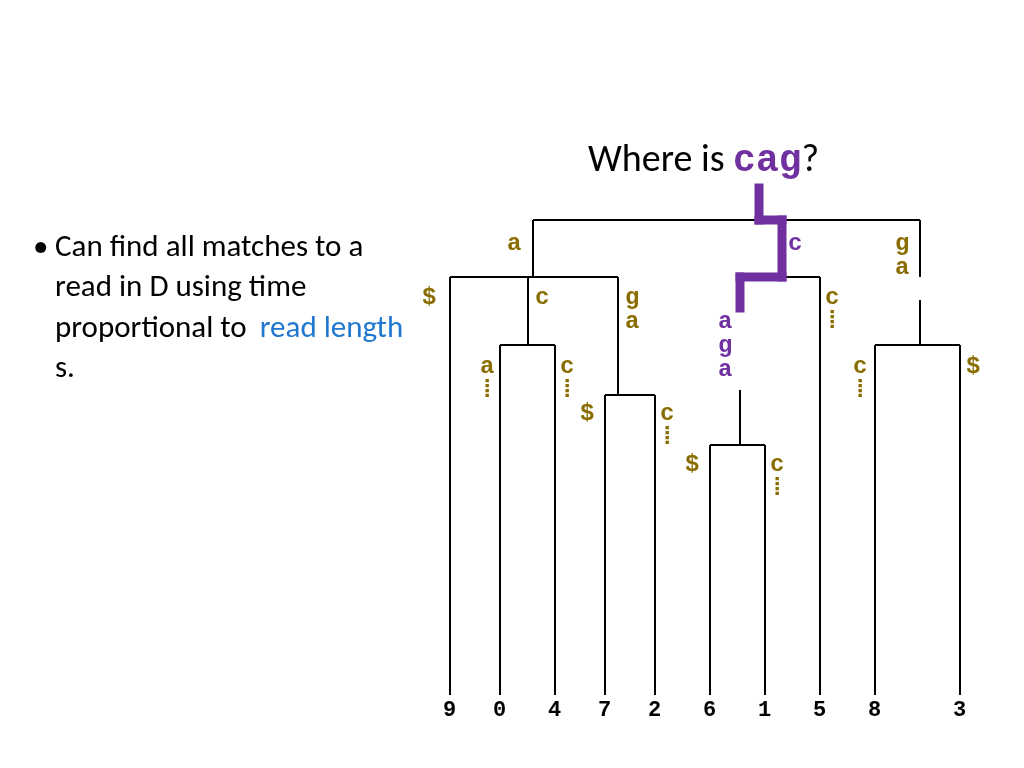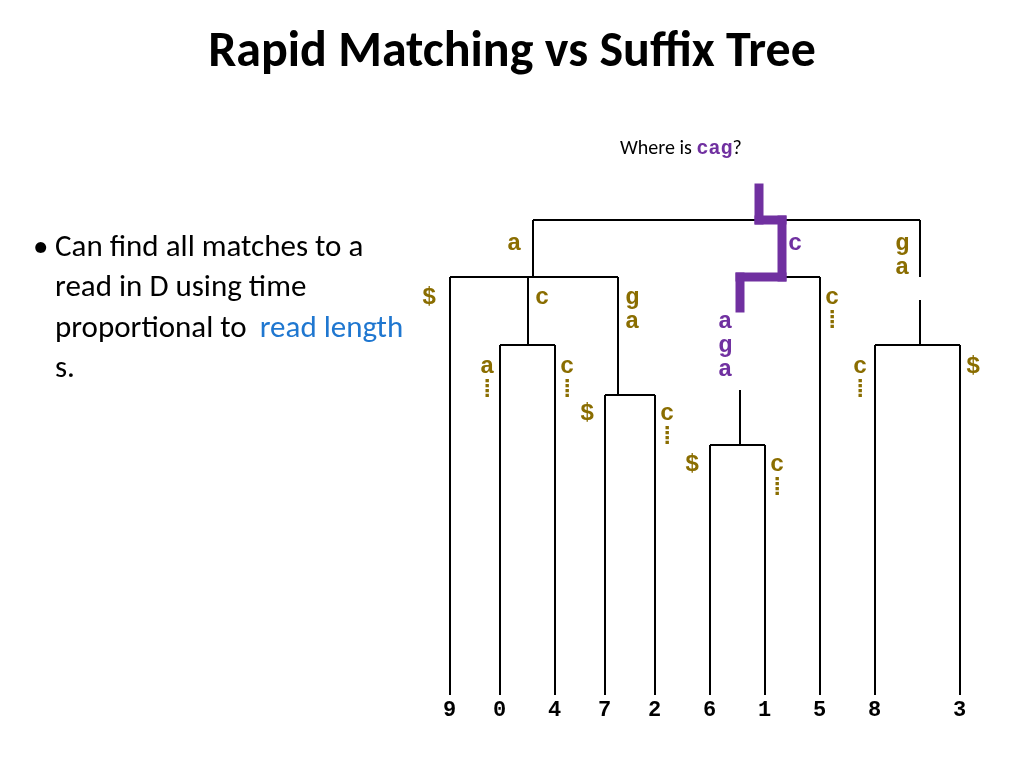--- a/index.html
+++ b/index.html
@@ -37,22 +37,22 @@
   .bullet-marker {
     position: absolute;
     left: -22px;
     top: 0;
     font-size: 31px;
   }
   .blue { color: #1f77d0; margin-left: 6px; }
   .query {
     position: absolute;
     top: 135px;
-    left: 620px;
-    font-size: 20px;
+    left: 588px;
+    font-size: 38px;
   }
   .mono-purple {
     font-family: "Courier New", monospace;
     font-weight: 700;
     color: #7030a0;
   }
   .diagram {
     position: absolute;
     left: 420px;
     top: 180px;
@@ -77,21 +77,20 @@
     font-size: 22px;
     color: #000;
     text-align: center;
   }
 </style>
 </head>
 <body>
 
 <div class="slide">
 
-  <div class="title">Rapid Matching vs Suffix Tree</div>
 
   <div class="bullet">
     <span class="bullet-marker">•</span>
     <span>Can find all matches to a read in D using time proportional to </span><span class="blue">read length</span><span> s.</span>
   </div>
 
   <div class="query">
     <span>Where is </span><span class="mono-purple">cag</span><span>?</span>
   </div>
 

